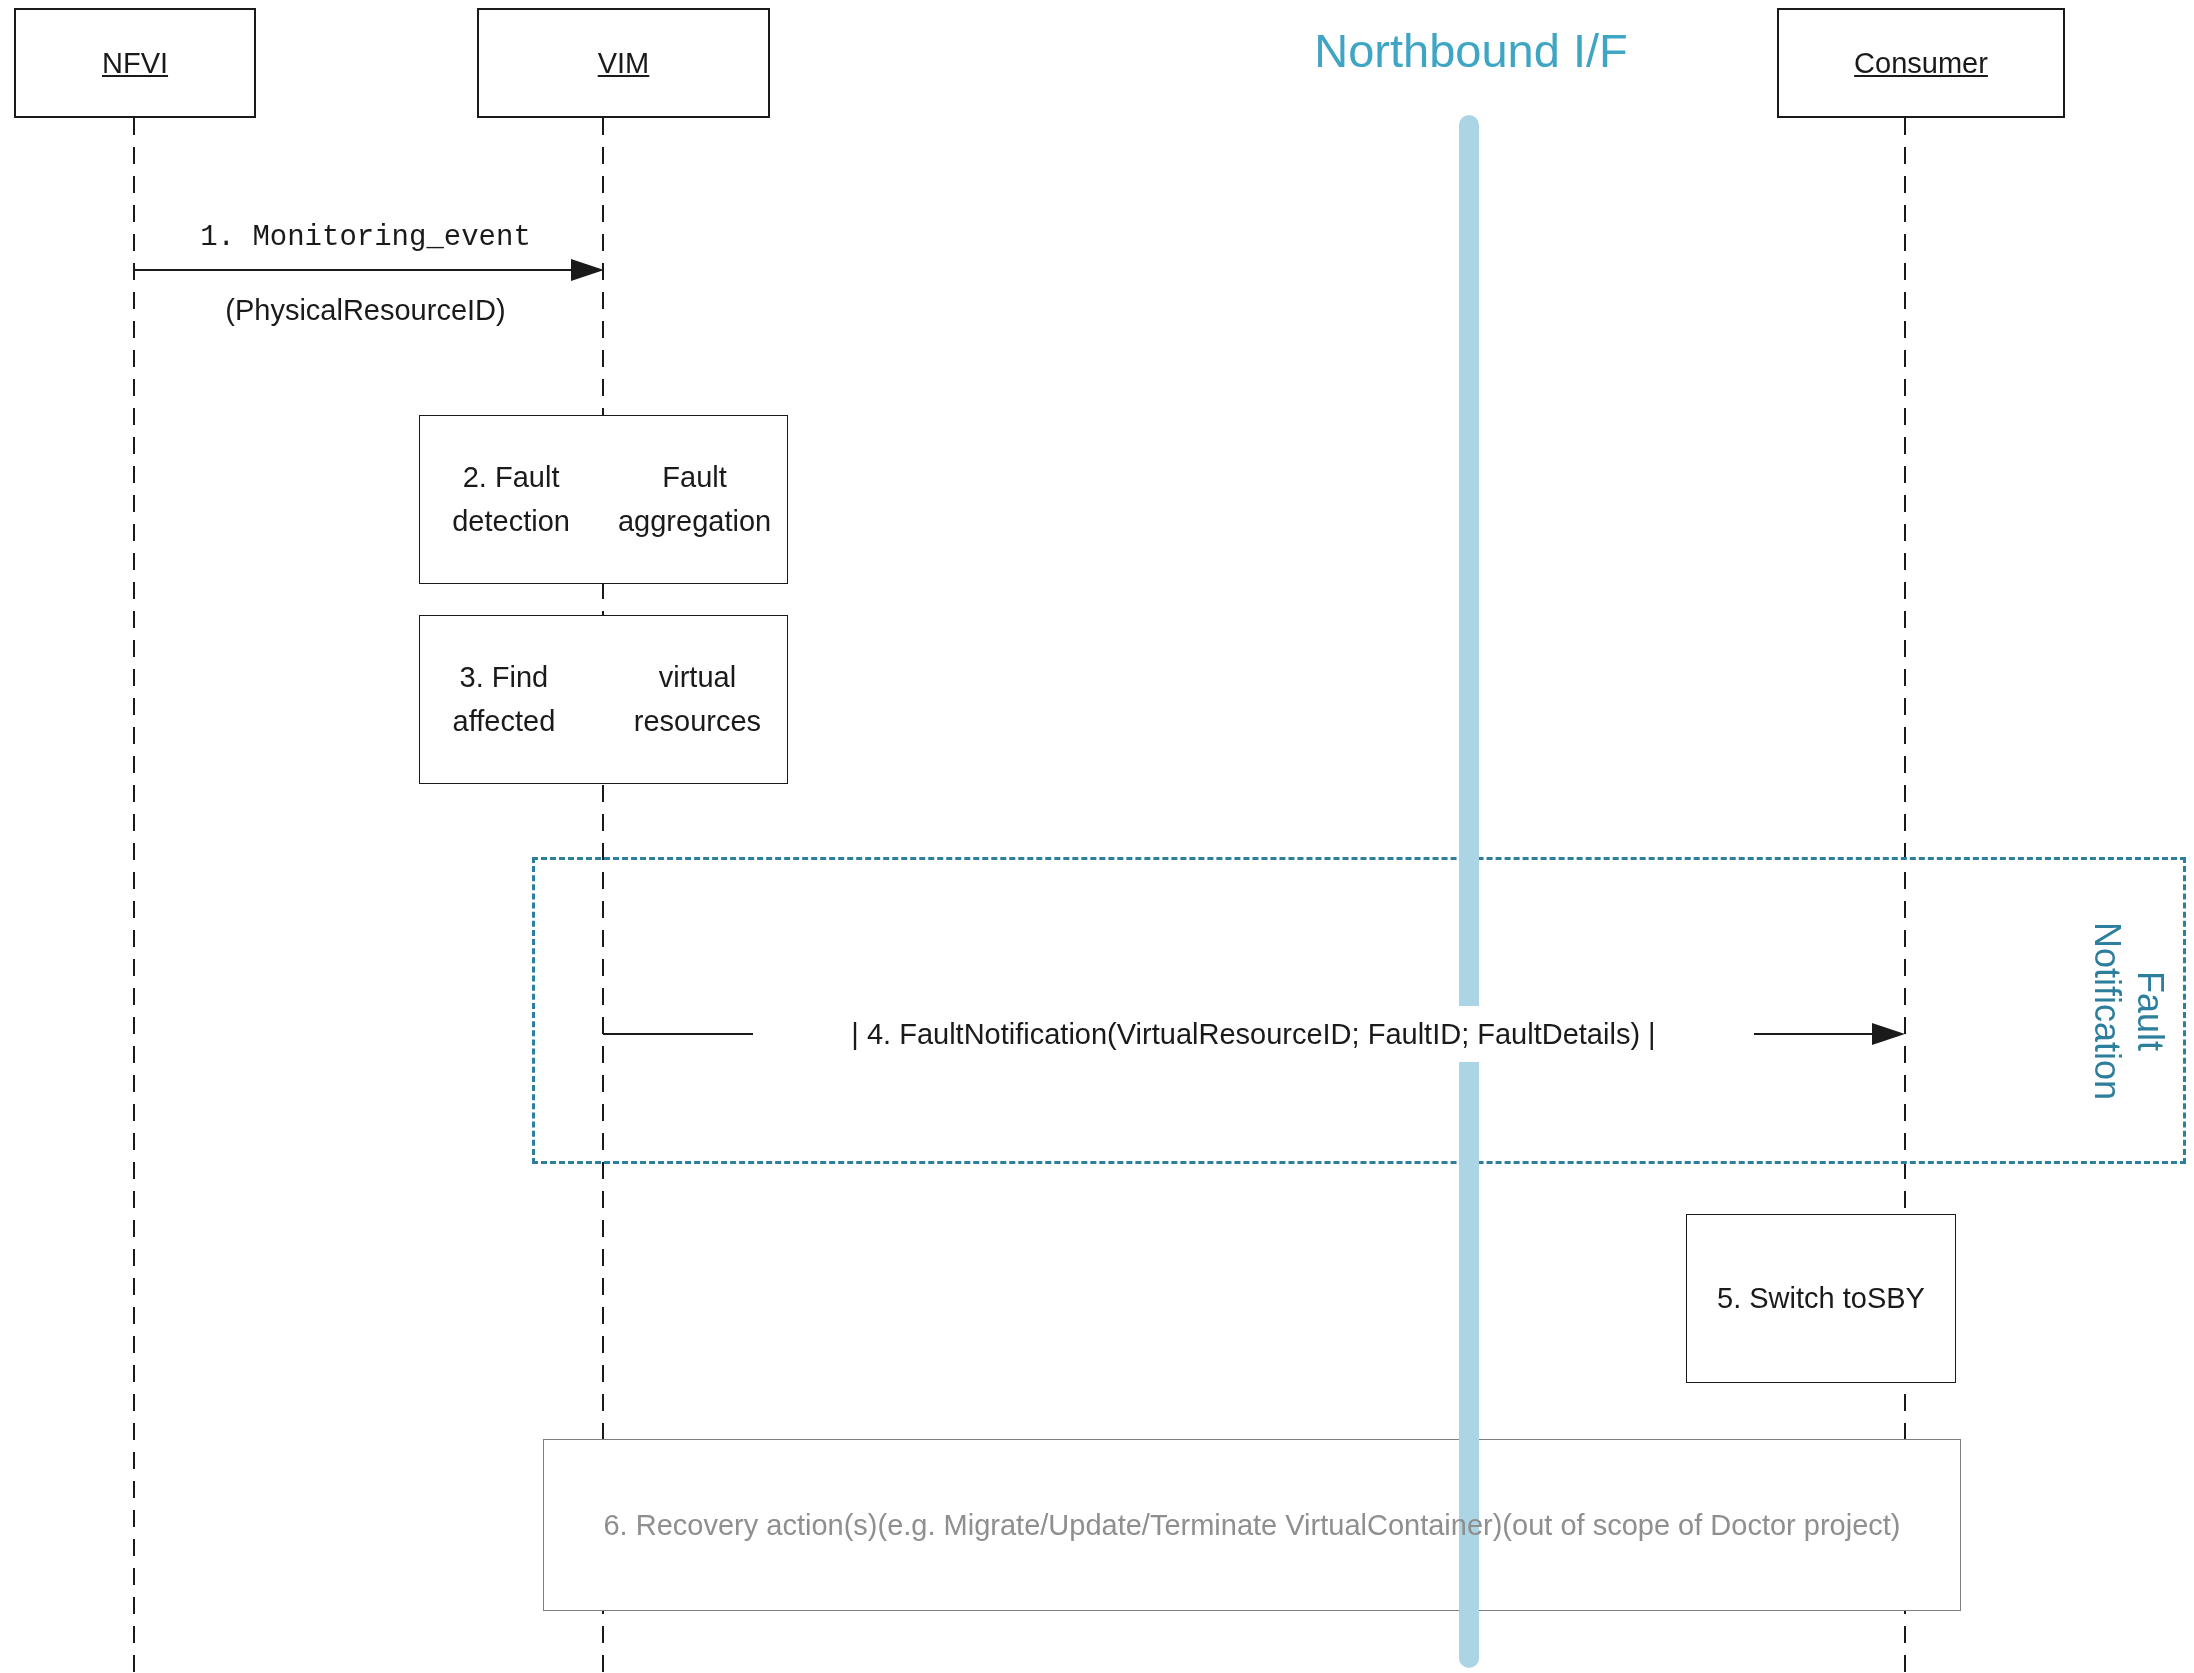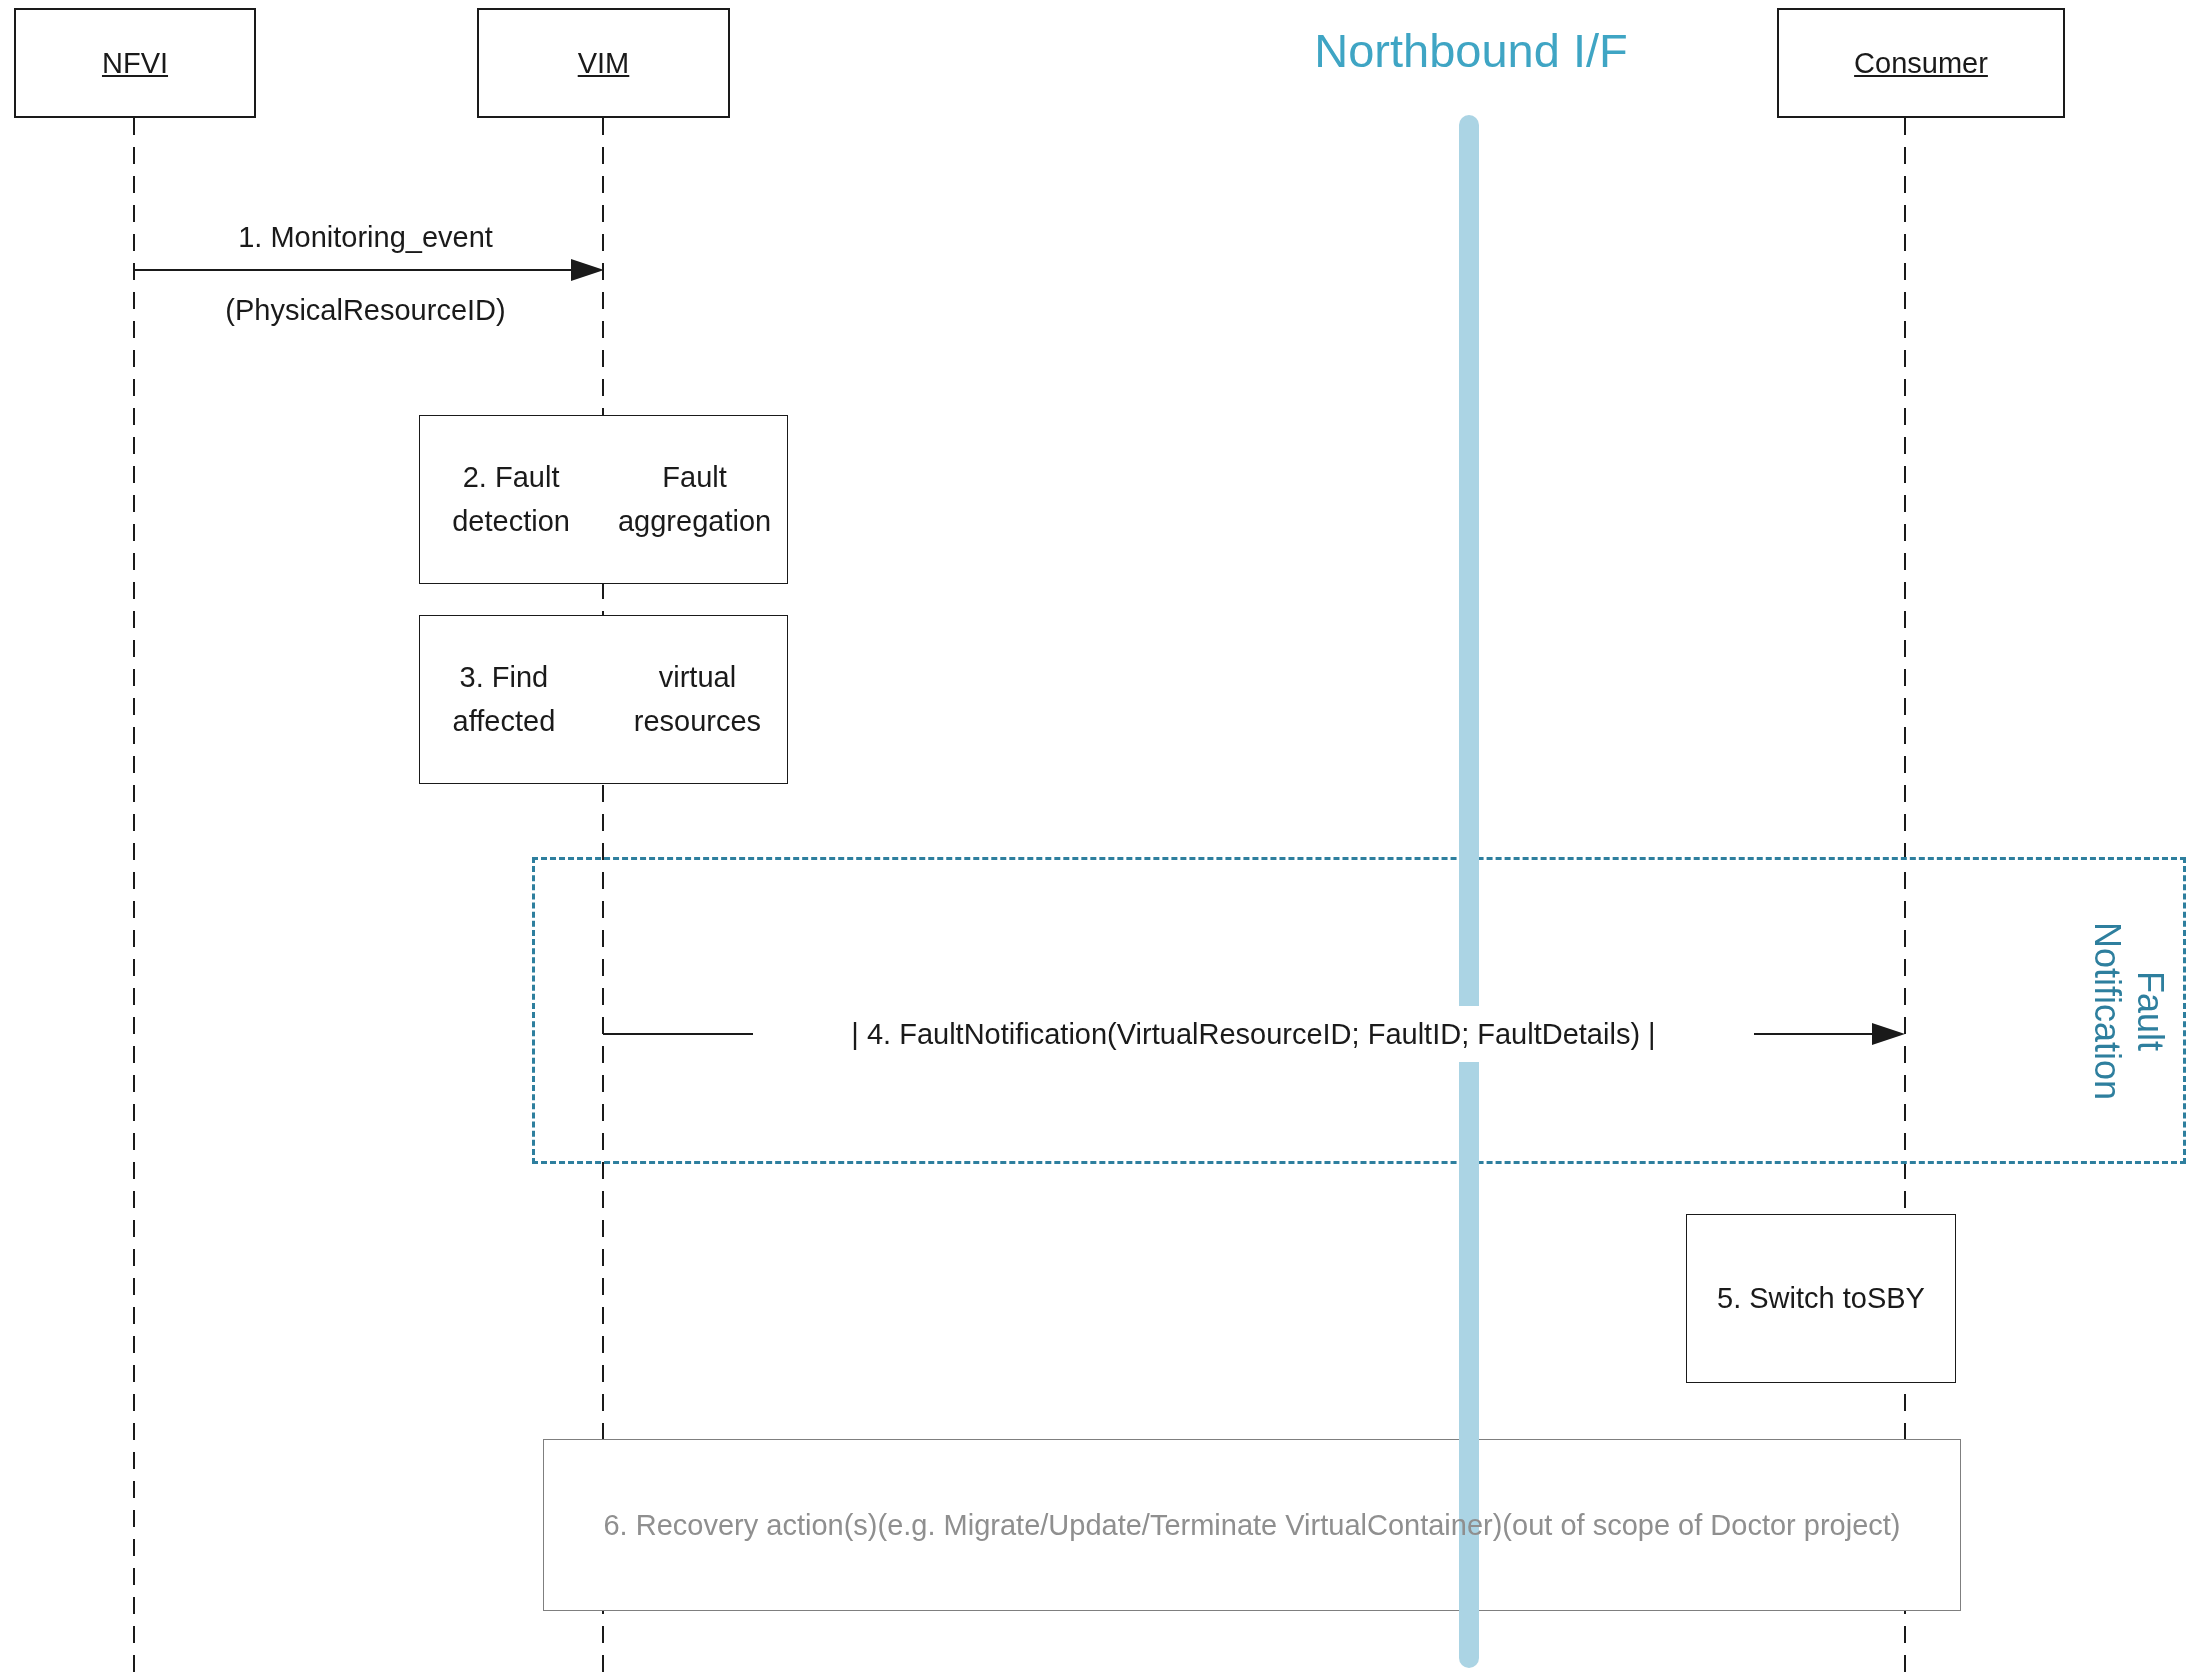--- a/index.html
+++ b/index.html
@@ -81,21 +81,21 @@
 
 <div class="abs lifeline" style="left:133px; top:118px; height:1556px;"></div>
 <div class="abs lifeline" style="left:602px; top:118px; height:1556px;"></div>
 <div class="abs lifeline" style="left:1904px; top:118px; height:1556px;"></div>
 
 <div class="abs region" style="left:532px; top:857px; width:1654px; height:307px;"></div>
 
 <div class="abs actor-box" style="left:14px; top:8.4px; width:242px; height:110px;">
   <span class="lbl">NFVI</span>
 </div>
-<div class="abs actor-box" style="left:477px; top:8.4px; width:253px; height:110px;">
+<div class="abs actor-box" style="left:477px; top:8.4px; width:293px; height:110px;">
   <span class="lbl">VIM</span>
 </div>
 <div class="abs actor-box" style="left:1777px; top:8.4px; width:288px; height:110px;">
   <span class="lbl">Consumer</span>
 </div>
 
 <div class="abs step-box" style="left:419px; top:415px; width:369px; height:169px;">
   <span>2. Fault detection</span>
   <span>Fault aggregation</span>
 </div>
@@ -115,21 +115,21 @@
 <div class="abs box6-text" style="left:543px; top:1439px; width:1418px; height:172px;">
   <span>6. Recovery action(s)</span>
   <span>(e.g. Migrate/Update/Terminate VirtualContainer)</span>
   <span>(out of scope of Doctor project)</span>
 </div>
 
 <div class="abs nb-title" style="left:1204px; top:22.5px; width:534px; height:62px;">Northbound I/F</div>
 
 <div class="abs hline" style="left:134px; top:269px; width:438px;"></div>
 <div class="abs arrow-right" style="left:571px; top:259px;"></div>
-<div class="abs msg-label" style="left:180px; top:221px; width:371px;">1. Monitoring_event</div>
+<div class="abs msg-label" style="left:180px; top:221px; width:371px;font-family:Liberation Mono, monospace;">1. Monitoring_event</div>
 <div class="abs msg-label" style="left:180px; top:266px; width:371px;margin-top:28px;">(PhysicalResourceID)</div>
 
 <div class="abs hline" style="left:603px; top:1033px; width:1270px;"></div>
 <div class="abs arrow-right" style="left:1872px; top:1023px;"></div>
 <div class="abs msg-label on-line" style="left:753px; top:1006px; width:1001px; height:56px; line-height:56px;">| 4. FaultNotification(VirtualResourceID; FaultID; FaultDetails) |</div>
 
 <div class="abs region-label" style="left:1997px; top:966px; width:259px; height:90px;">
   <div>Fault</div>
   <div>Notification</div>
 </div>

